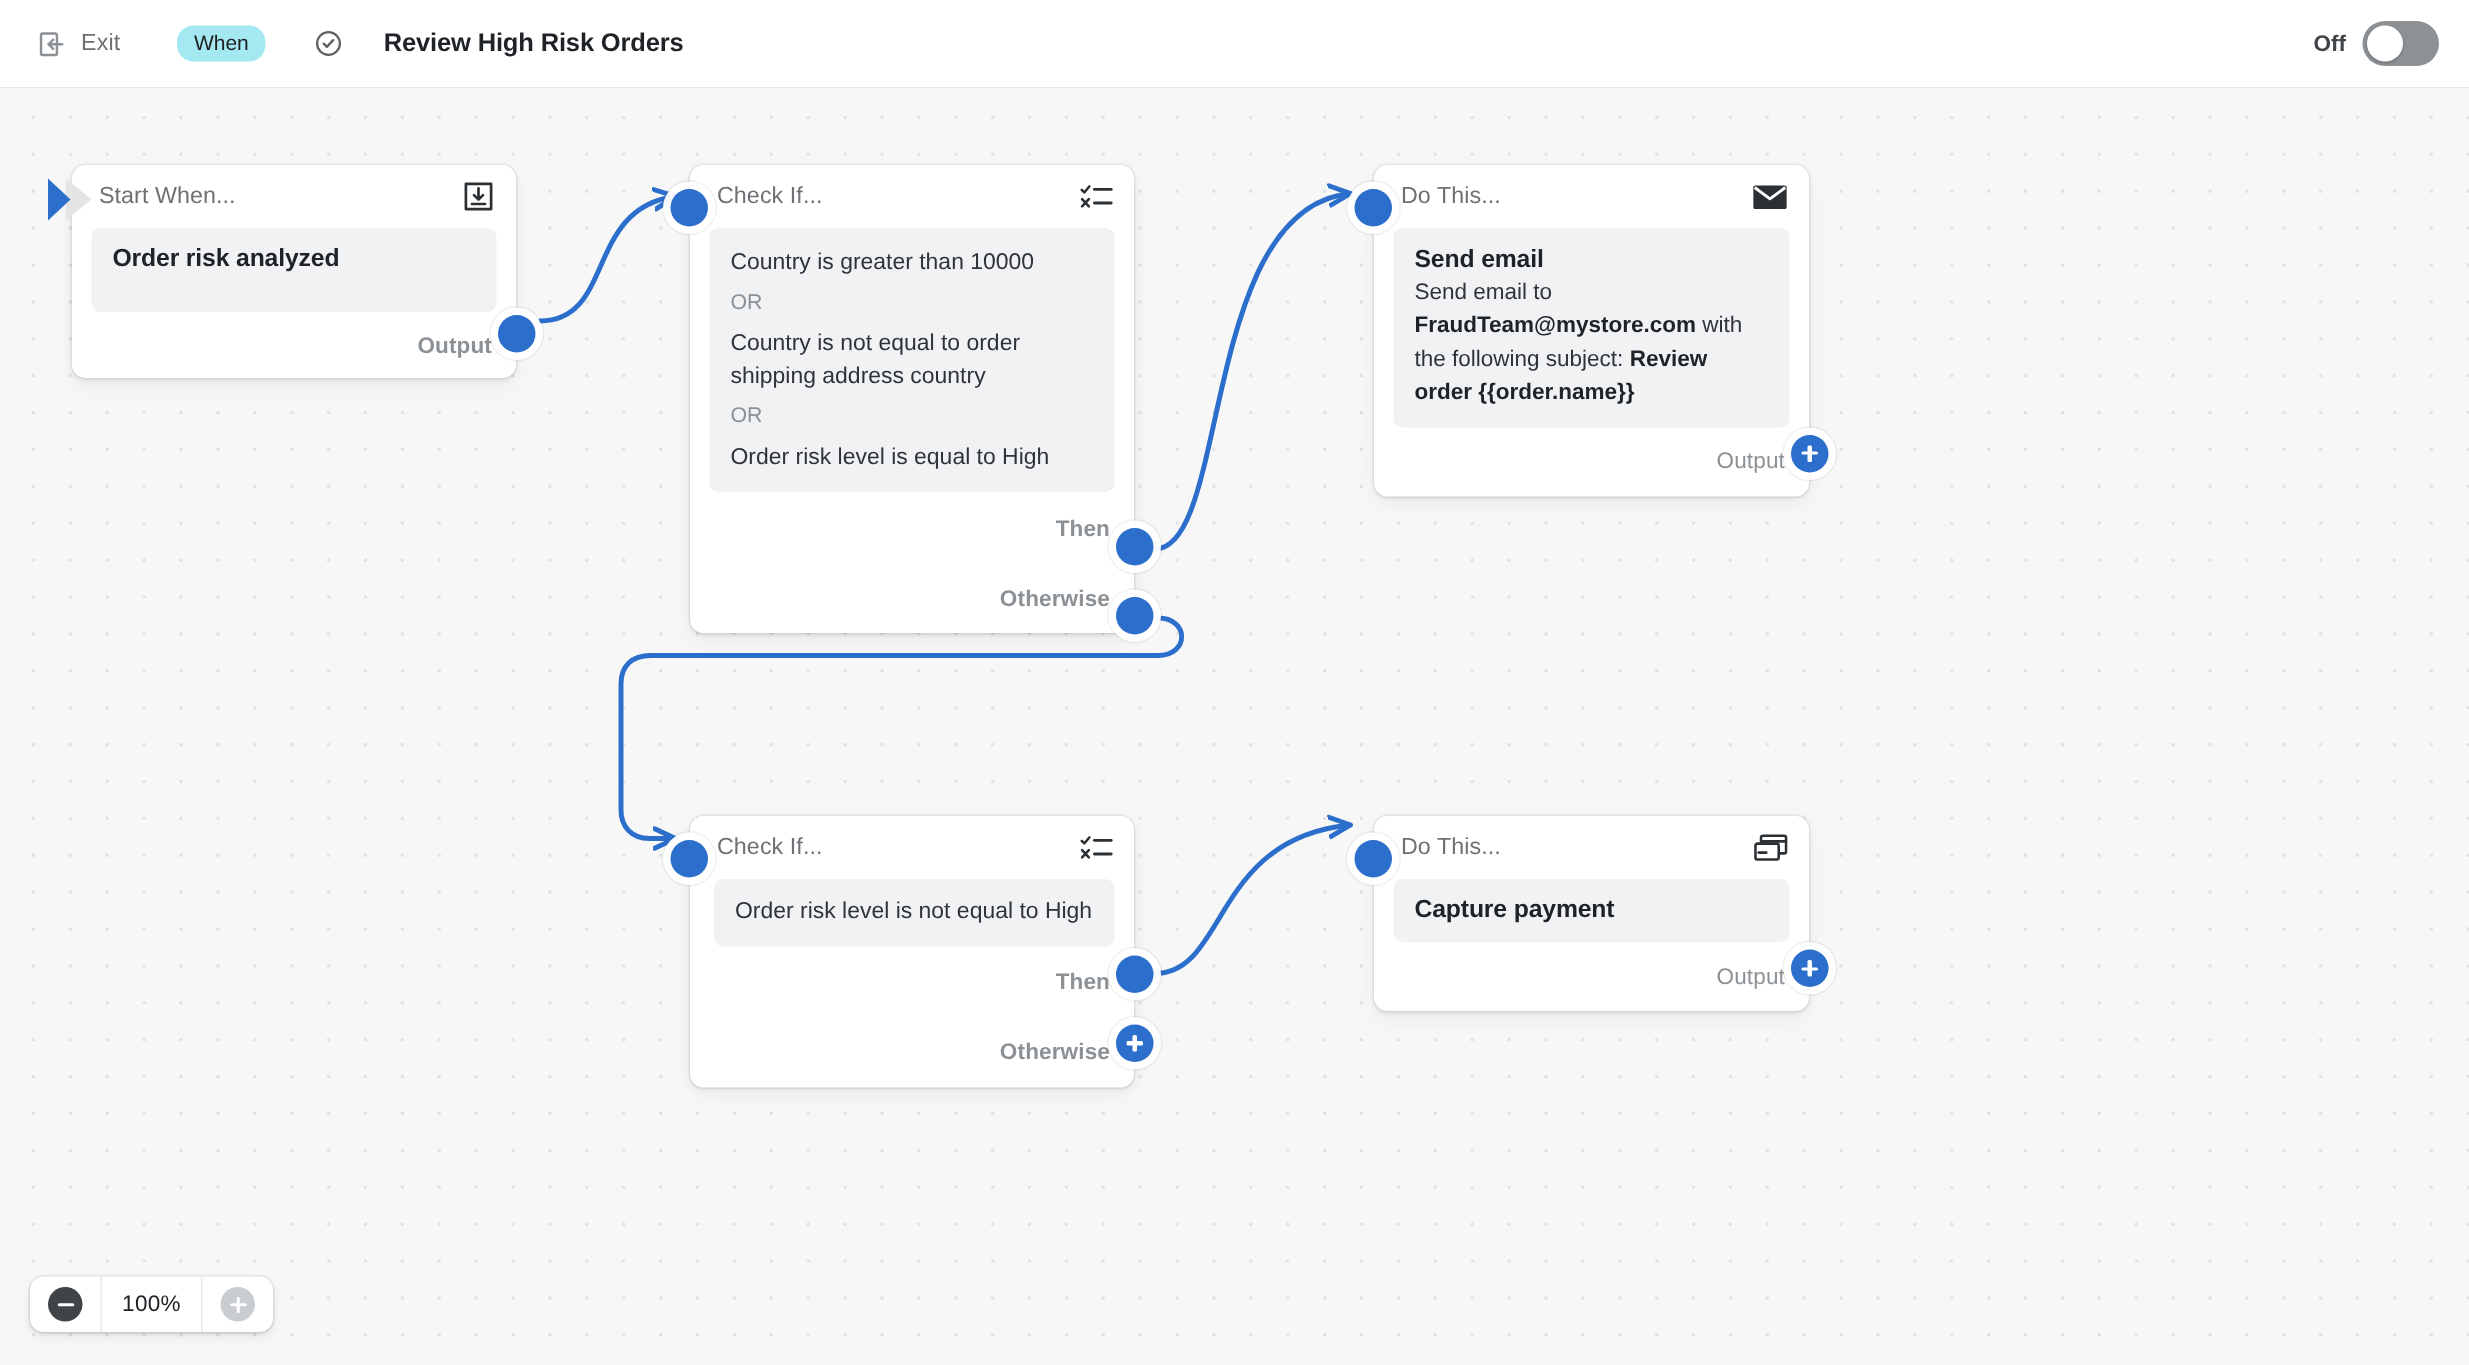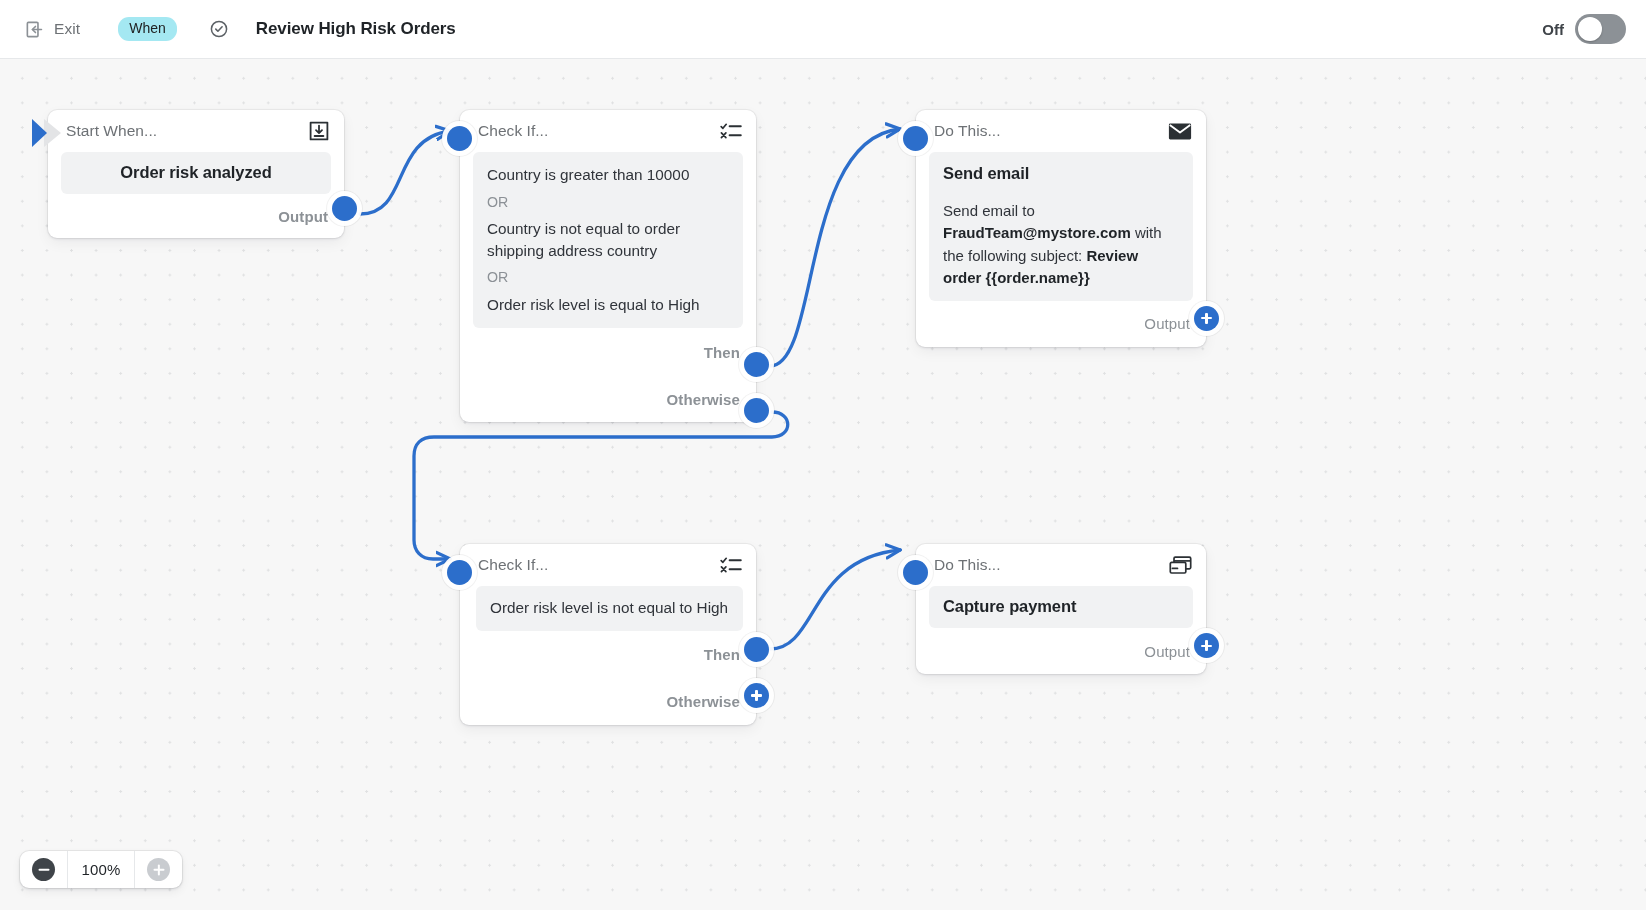--- a/index.html
+++ b/index.html
@@ -93,21 +93,21 @@
     background: #f1f2f3;
     border-radius: 6px;
     padding: 11px 14px 12px;
     box-sizing: border-box;
   }
   .card-title {
     font-size: 16.5px; font-weight: 700; color: #1f2327;
     letter-spacing: -.1px; line-height: 1.3;
   }
   .card-body {
-    font-size: 15px; color: #30343a; line-height: 1.47; margin-top: 16px;
+    font-size: 15px; color: #30343a; line-height: 1.47; margin-top: 0;
   }
   .card-body b { font-weight: 700; color: #1f2327; }
 
   .cond-block { margin: 0 13px; background: #f1f2f3; border-radius: 6px; padding: 12px 14px 13px; }
   .cond-line { font-size: 15.3px; color: #30343a; line-height: 1.42; }
   .cond-or { font-size: 14.2px; color: #8c9196; margin: 9px 0 9px; line-height: 1; }
 
   .port-row {
     display: flex; align-items: center; justify-content: flex-end;
     padding: 0 16px 0 14px; height: 38px;
@@ -243,21 +243,21 @@
         <span class="node-title">Start When...</span>
         <span class="node-icon">
           <svg width="22" height="22" viewBox="0 0 22 22" fill="none">
             <path d="M2.6 2.6h16.8v16.8H2.6z" stroke="#2b3034" stroke-width="1.8" stroke-linejoin="round" fill="none"></path>
             <path d="M11 5.6v7.2M8 10.1l3 3 3-3" stroke="#2b3034" stroke-width="1.8" stroke-linecap="round" stroke-linejoin="round"></path>
             <path d="M6.6 16h8.8" stroke="#2b3034" stroke-width="1.8" stroke-linecap="round"></path>
           </svg>
         </span>
       </div>
 
-      <div class="card" style="padding:10px 14px 11px;text-align:center;">
+      <div class="card" style="padding:10px 14px 25px;">
         <div class="card-title">Order risk analyzed</div>
       </div>
 
       <div class="port-row" style="height:44px;">
         <span class="port-label">Output</span>
       </div>
       <div class="dot" style="right:-13px; bottom:17px;"></div>
     </div>
 
     <div class="node" style="left:460px; top:51px; width:296px;">

